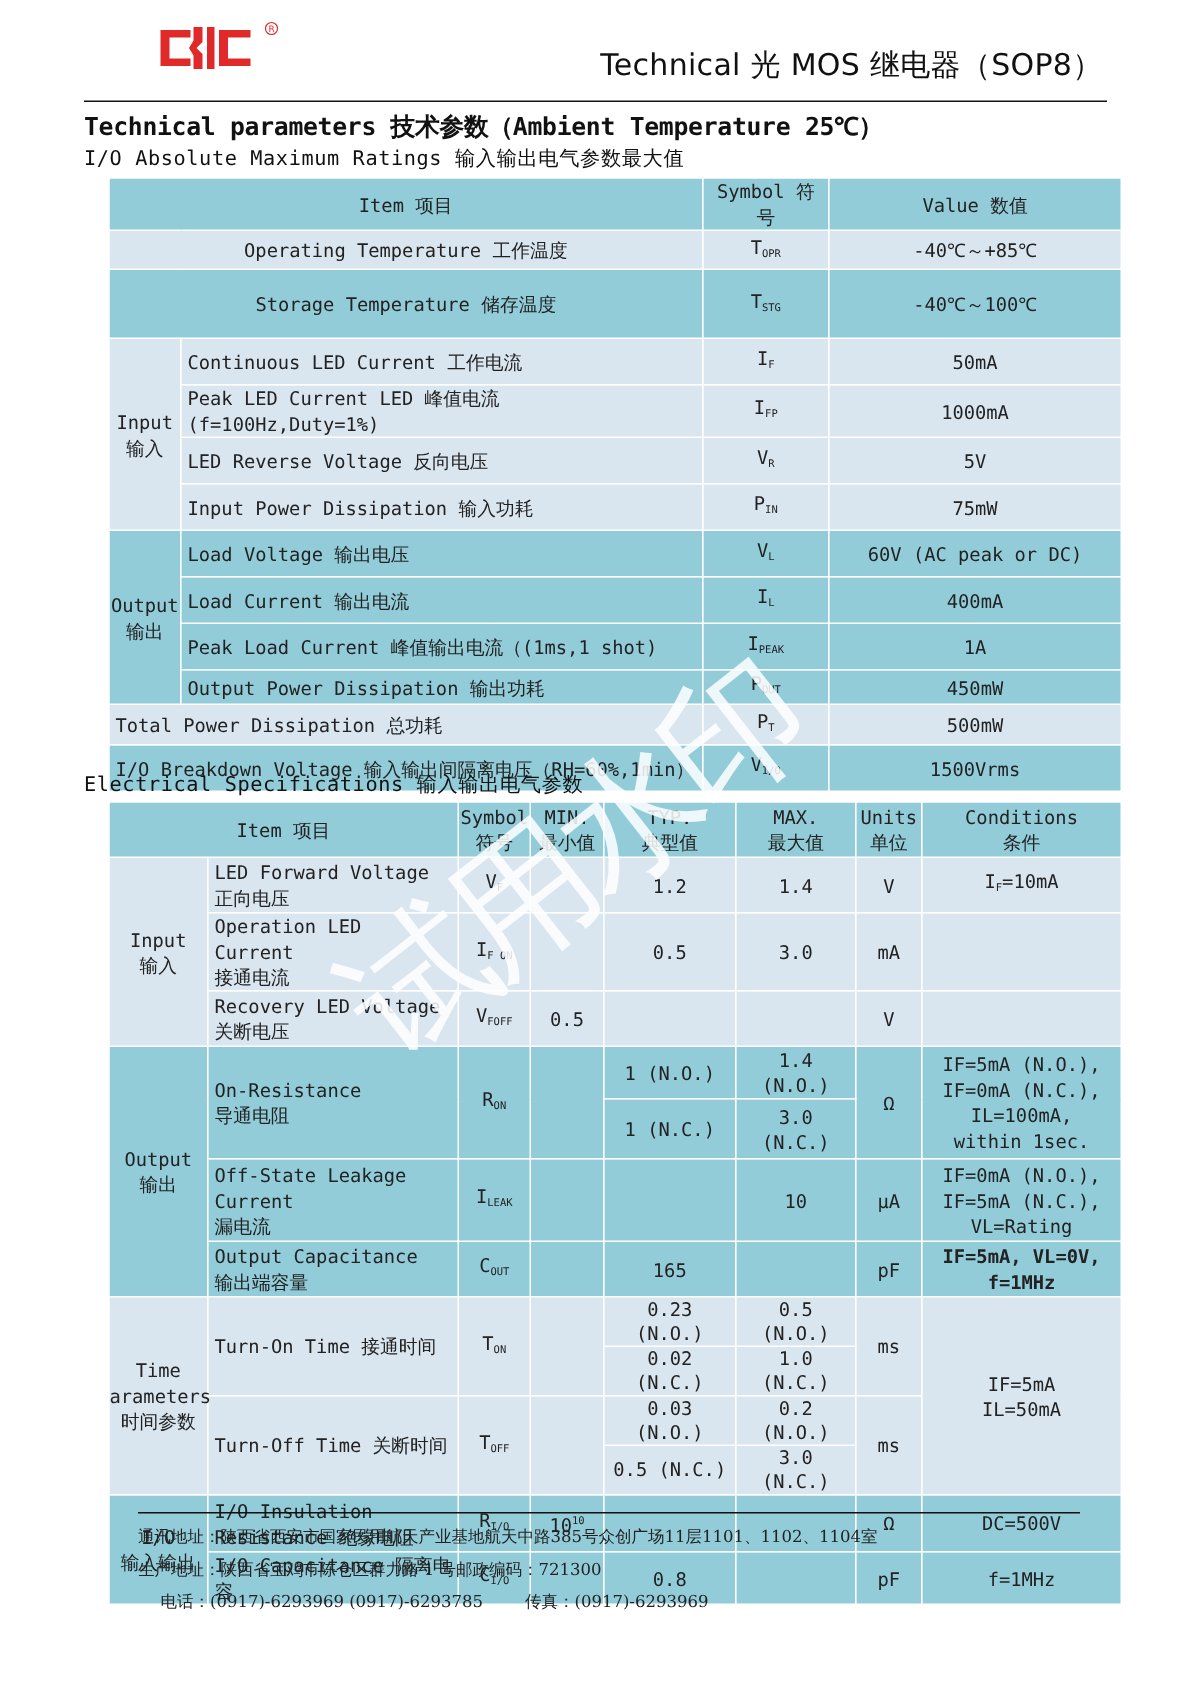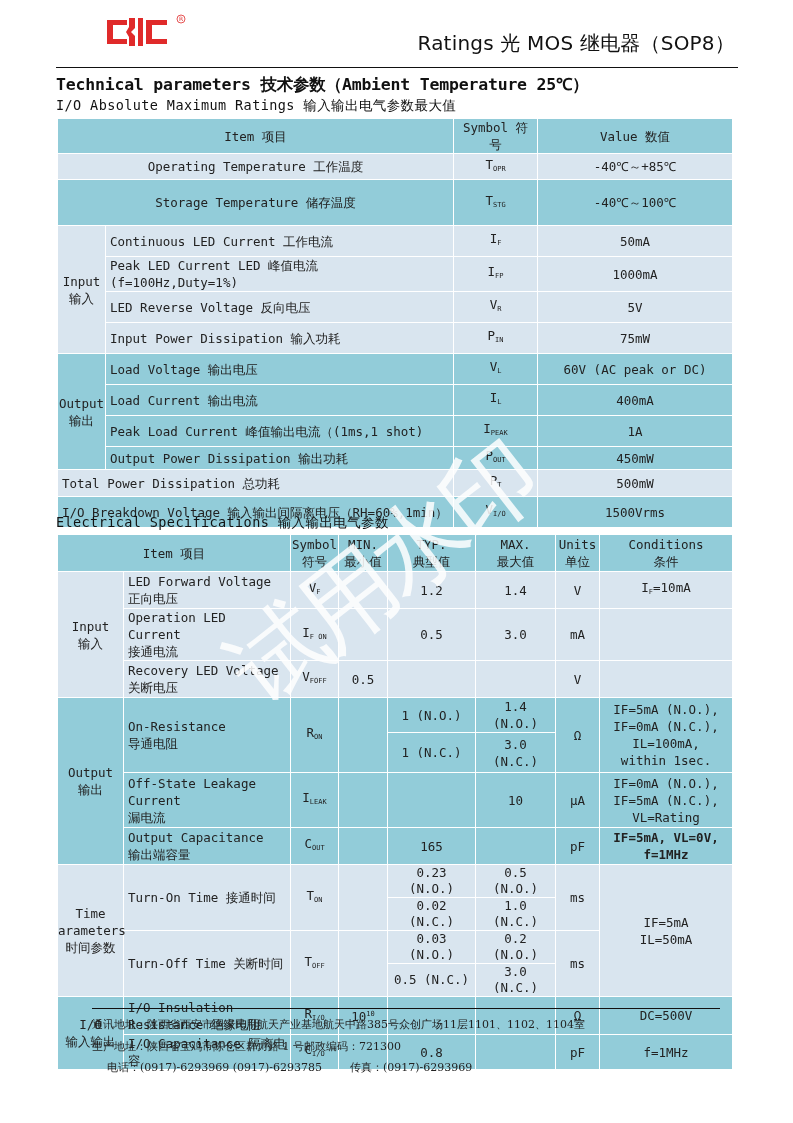--- a/index.html
+++ b/index.html
@@ -5,21 +5,21 @@
   html, body { margin:0; padding:0; background:#ffffff; }
   body { width:793px; height:1123px; position:relative; overflow:hidden;
          font-family: "DejaVu Sans Mono", "Liberation Mono", monospace; color:#1a1a1a; }
   .logo { position:absolute; left:103px; top:14px; width:88px; height:36px; }
   .header-title { position:absolute; right:58px; top:30px; font-family:"DejaVu Sans", sans-serif;
                   font-size:20px; letter-spacing:0.2px; color:#111; }
   .header-rule { position:absolute; left:56px; width:682px; top:67px; height:1px; background:#111; }
   .section-title { position:absolute; left:56px; top:72px; font-size:16.5px; font-weight:bold; color:#111;
                    font-family:"DejaVu Sans Mono", monospace; letter-spacing:-0.2px; }
   .sub-title { position:absolute; left:56px; font-size:13.5px; color:#111; letter-spacing:0.4px; }
-  table { border-collapse:collapse; position:absolute; left:57px; table-layout:fixed; }
+  table { border-collapse:collapse; position:absolute; left:72px; table-layout:fixed; }
   td, th { border:1.5px solid #ffffff; font-weight:normal; font-size:12.5px; text-align:center;
            vertical-align:middle; padding:0 4px; line-height:17px; color:#222; }
   .dk { background:#92ccd9; }
   .lt { background:#d9e5ef; }
   .left { text-align:left; }
   sub.s { font-size:7px; vertical-align:-2px; }
   sup.p { font-size:7px; vertical-align:5px; }
   .footer-rule { position:absolute; left:92px; width:628px; top:1008px; height:1px; background:#111; }
   .footer { position:absolute; left:92px; font-family:"DejaVu Serif", serif; font-size:11px; color:#222; }
   .watermark { position:absolute; left:235px; top:430px; width:360px; height:290px; pointer-events:none; opacity:0.85; }
@@ -30,21 +30,21 @@
 <body>
 
 <svg class="logo" viewBox="0 0 88 36">
   <path d="M4 6 H24 V11 H10 V25 H24 V30 H4 Z" fill="#e02a2a"></path>
   <path d="M26 4 L32 4 L32 14 L28 18 L32 22 L32 32 L26 32 L26 23 L23 18 L26 13 Z" fill="#e02a2a"></path>
   <path d="M35 4 L40 4 L40 32 L35 32 Z" fill="#e02a2a"></path>
   <path d="M43 6 H64 V11 H49 V25 H64 V30 H43 Z" fill="#e02a2a"></path>
   <circle cx="78" cy="5" r="4" fill="none" stroke="#e02a2a" stroke-width="0.8"></circle>
   <text x="76" y="7.3" font-size="6" fill="#e02a2a" font-family="DejaVu Sans, sans-serif">R</text>
 </svg>
-<div class="header-title">Ratings 光 MOS 继电器（SOP8）</div>
+<div class="header-title">Technical 光 MOS 继电器（SOP8）</div>
 <div class="header-rule"></div>
 
 <div class="section-title">Technical parameters 技术参数（Ambient Temperature 25℃）</div>
 <div class="sub-title" style="top:97px;">I/O  Absolute Maximum Ratings 输入输出电气参数最大值</div>
 
 <table style="top:118px; width:675px;">
   <colgroup>
       <col style="width:48px">
       <col style="width:348px">
       <col style="width:84px">

